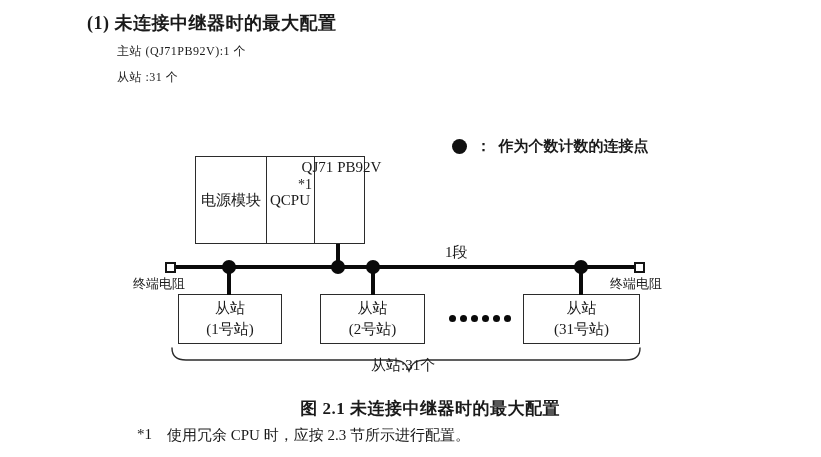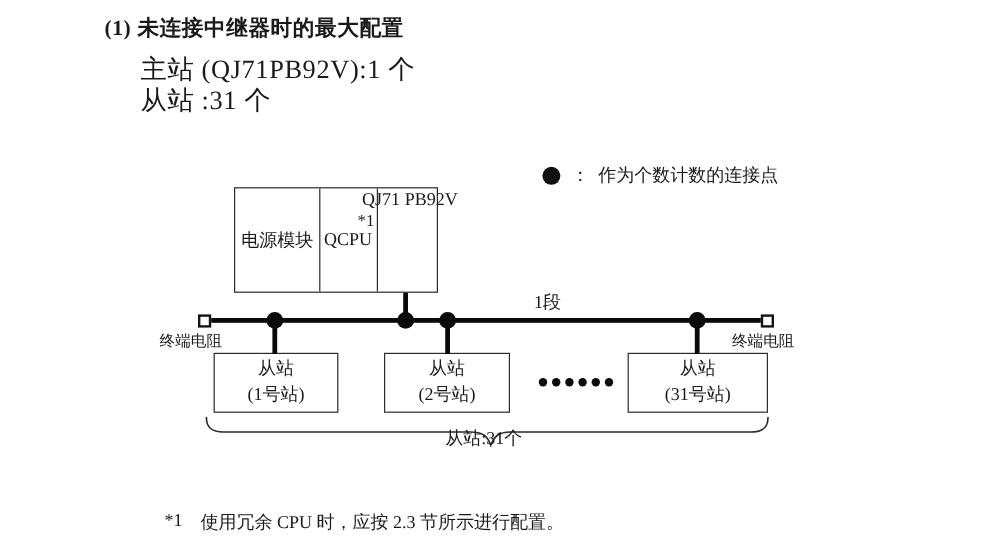--- a/index.html
+++ b/index.html
@@ -16,31 +16,31 @@
     overflow: hidden;
   }
   .abs { position: absolute; }
 
   
   .heading {
     left: 87px; top: 11px;
     font-size: 18px; font-weight: bold; letter-spacing: 0.5px;
     white-space: pre;
   }
-  .hline { font-size: 22px; white-space: pre; letter-spacing: 0.5px; }
+  .hline { font-size: 12px; white-space: pre; letter-spacing: 0.5px; }
   .hline1 { left: 117px; top: 43px; }
   .hline2 { left: 117px; top: 69px; }
 
   
   .legend { left: 452px; top: 137px; display: flex; align-items: center; }
   .legend-dot {
     width: 15px; height: 15px; border-radius: 50%;
     background: #111; flex: 0 0 auto;
   }
-  .legend-text { margin-left: 9px; font-size: 15px; white-space: pre; }
+  .legend-text { margin-left: 9px; font-size: 15px; white-space: pre; font-weight: bold; }
 
   
   .master-label { left: 196px; top: 131px; font-size: 15px; white-space: pre; }
   .master-box {
     left: 195px; top: 156px; width: 170px; height: 88px;
     border: 1px solid #2b2b2b; background: #fff;
     display: flex;
   }
   .mcell { border-right: 1px solid #2b2b2b; position: relative; font-size: 15px; }
   .mcell:last-child { border-right: none; }
@@ -163,18 +163,19 @@
     <span class="edot"></span>
   </div>
 
   <div class="abs brace-wrap">
     <svg width="472" height="28" viewBox="0 0 472 28" xmlns="http://www.w3.org/2000/svg">
       <path d="M 2 2 C 2 10 6 14 16 14 L 222 14 C 232 14 236 17 239 25 C 242 17 246 14 256 14 L 456 14 C 466 14 470 10 470 2" fill="none" stroke="#2b2b2b" stroke-width="1.4" stroke-linecap="round"></path>
     </svg>
   </div>
   <div class="abs brace-label">从站:31个</div>
 
+  <div class="abs caption">图 2.1 未连接中继器时的最大配置</div>
   <div class="abs footnote">
     <span class="marker">*1</span>
     <span class="fn-text">使用冗余 CPU 时，应按 2.3 节所示进行配置。</span>
   </div>
 
 </div>
 
 </body></html>

